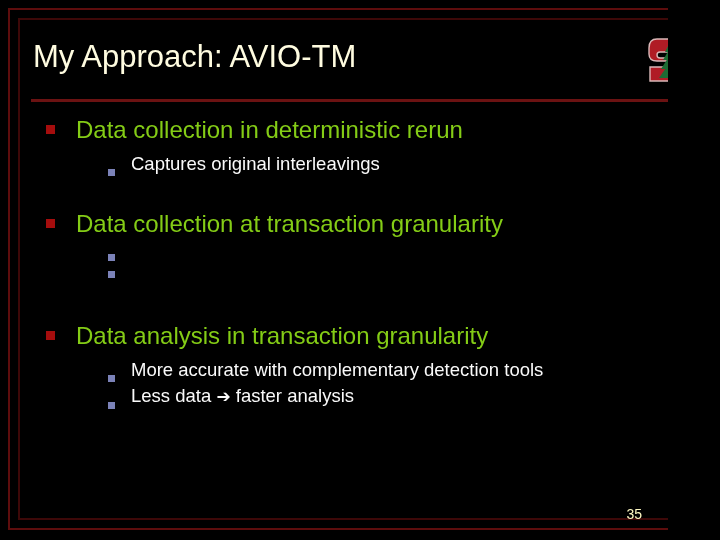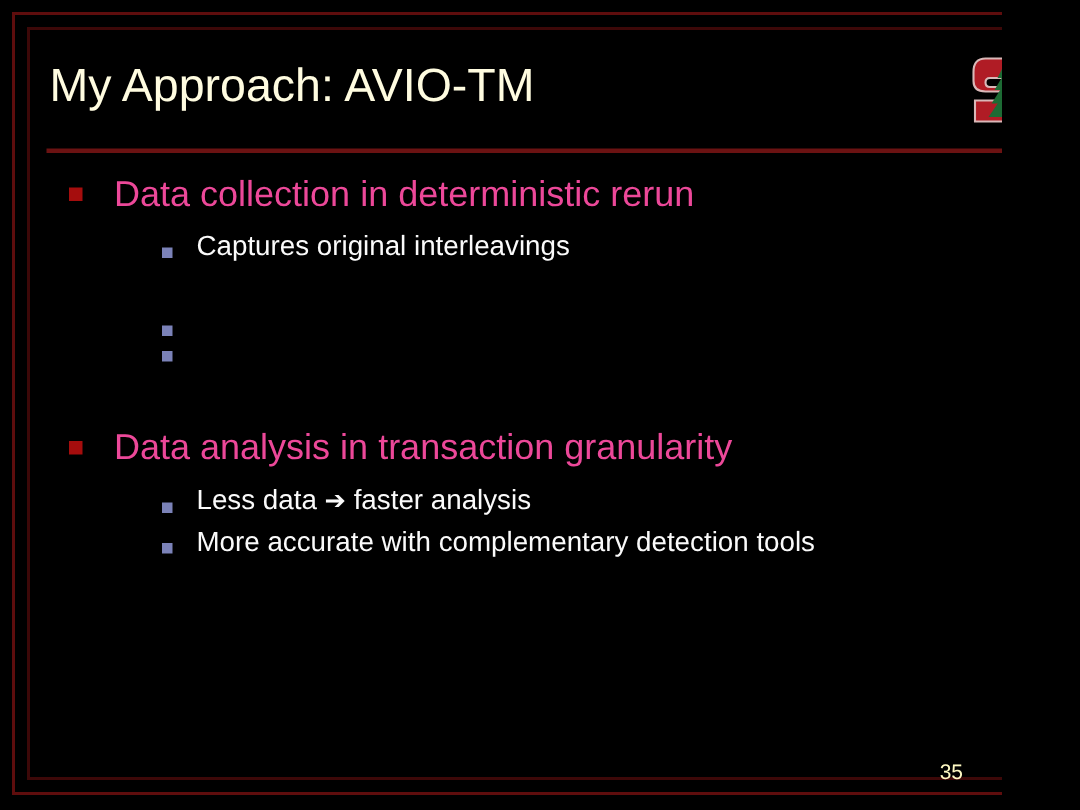--- a/index.html
+++ b/index.html
@@ -85,28 +85,28 @@
   }
   .lvl1 .bullet {
     width: 9px;
     height: 9px;
     background: #a50d0d;
     margin-top: 11px;
     margin-right: 21px;
     flex: 0 0 auto;
   }
   .lvl1 .text {
-    color: #ec4899;
+    color: #84cc16;
     font-size: 24px;
     line-height: 31px;
     text-align: right;
   }
   .lvl2 {
     display: flex;
-    align-items: center;
+    align-items: flex-end;
     margin-left: 62px;
     margin-bottom: 1px;
   }
   .lvl2 .bullet {
     width: 7px;
     height: 7px;
     background: #7b82b8;
     margin-top: 9px;
     margin-right: 16px;
     flex: 0 0 auto;
@@ -169,44 +169,48 @@
       </div>
       <div class="lvl2">
         <span class="bullet"></span>
         <span class="text">Captures original interleavings</span>
       </div>
     </div>
 
     <div class="spacer-sm"></div>
 
     <div class="group">
+      <div class="lvl1">
+        <span class="bullet"></span>
+        <span class="text">Data collection at transaction granularity</span>
+      </div>
       <div class="lvl2">
         <span class="bullet"></span>
       </div>
       <div class="lvl2">
         <span class="bullet"></span>
       </div>
     </div>
 
     <div class="spacer-md"></div>
 
     <div class="group">
       <div class="lvl1">
         <span class="bullet"></span>
         <span class="text">Data analysis in transaction granularity</span>
+      </div>
+      <div class="lvl2">
+        <span class="bullet"></span>
+        <span class="text">More accurate with complementary detection tools</span>
       </div>
       <div class="lvl2">
         <span class="bullet"></span>
         <span class="text">
           <span>Less data </span><span class="arrow">➔</span><span> faster analysis</span>
         </span>
       </div>
-      <div class="lvl2">
-        <span class="bullet"></span>
-        <span class="text">More accurate with complementary detection tools</span>
-      </div>
     </div>
 
   </div>
 
   <div class="page-number">35</div>
 
 </div>
 
 </body></html>

